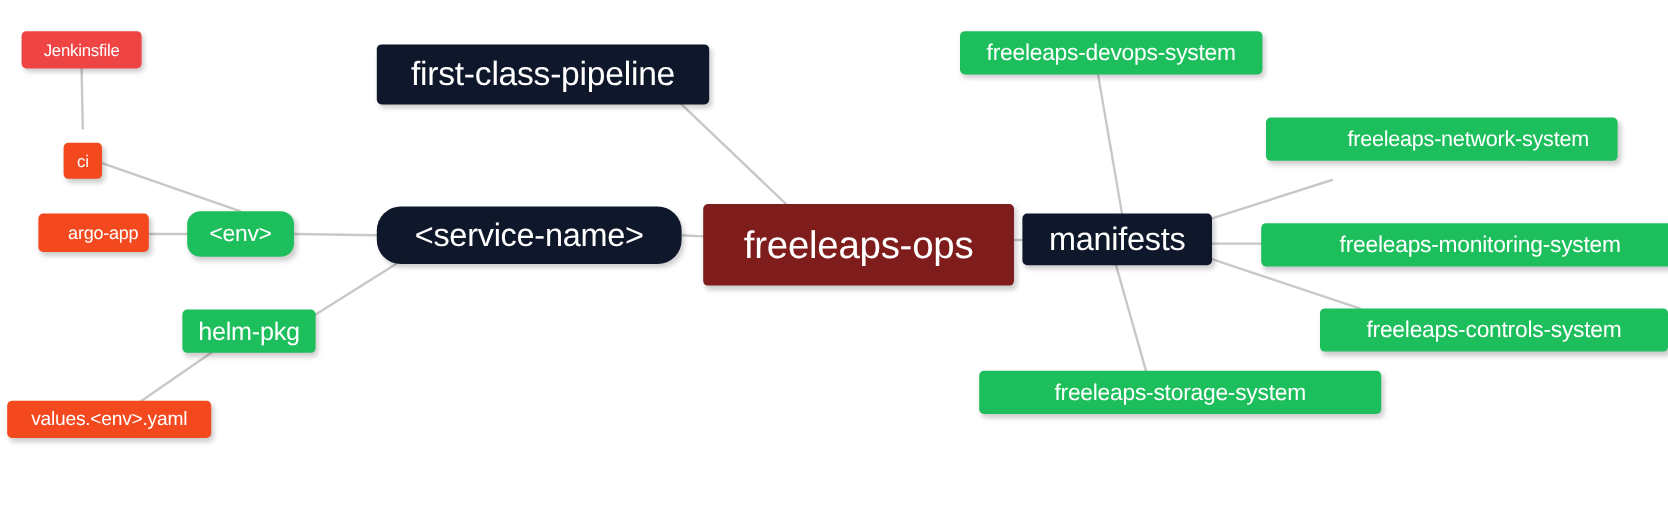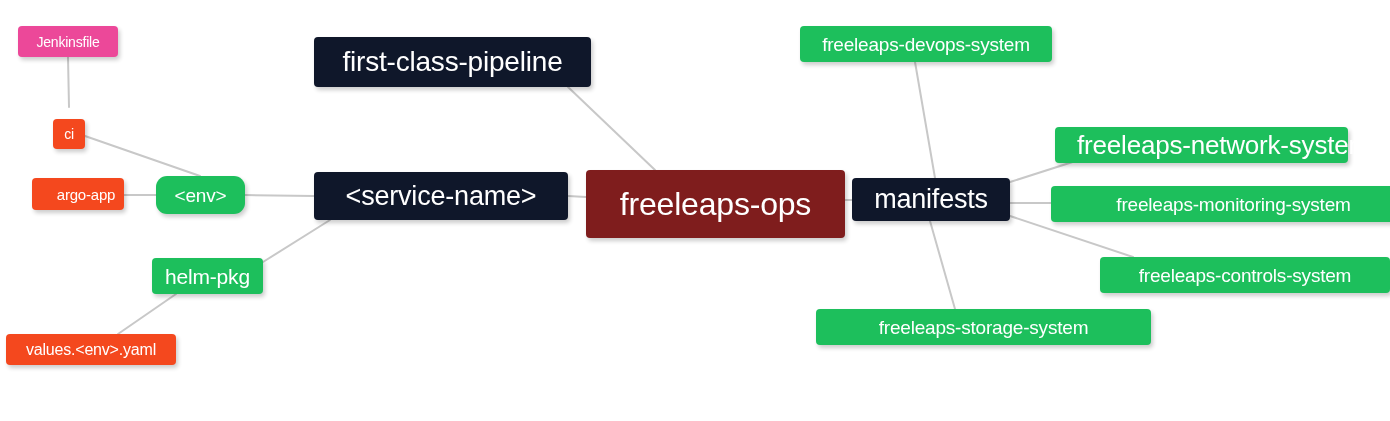--- a/index.html
+++ b/index.html
@@ -33,21 +33,21 @@
     border-radius: 4px;
     white-space: nowrap;
     line-height: 1;
     box-shadow: 2px 3px 4px rgba(0,0,0,0.20);
     letter-spacing: -0.2px;
   }
   .n-root  { background: #7f1d1d; }
   .n-blue  { background: #0f172a; }
   .n-green { background: #1dbf5c; }
   .n-red   { background: #f4481e; }
-  .n-amber { background: #ec4899; }
+  .n-amber { background: #ef4444; }
 </style>
 </head>
 <body>
 
 <div id="canvas">
   <svg id="edge-layer" viewBox="0 0 1390 421" width="1390" height="421">
       <line x1="68" y1="57" x2="69" y2="107" stroke="#c8c8c8" stroke-width="2" stroke-linecap="round"></line>
       <line x1="85" y1="136" x2="200" y2="176" stroke="#c8c8c8" stroke-width="2" stroke-linecap="round"></line>
       <line x1="124" y1="195" x2="156" y2="195" stroke="#c8c8c8" stroke-width="2" stroke-linecap="round"></line>
       <line x1="245" y1="195" x2="314" y2="196" stroke="#c8c8c8" stroke-width="2" stroke-linecap="round"></line>
@@ -63,22 +63,22 @@
       <line x1="930" y1="221" x2="955" y2="309" stroke="#c8c8c8" stroke-width="2" stroke-linecap="round"></line>
     </svg>
   <div id="node-layer">
       <div class="node n-amber" style="left: 18px; top: 26px; width: 100px; height: 31px; font-size: 14px;">Jenkinsfile</div>
       <div class="node n-red" style="left: 53px; top: 119px; width: 32px; height: 30px; font-size: 14px;">ci</div>
       <div class="node n-red" style="left: 32px; top: 178px; width: 92px; height: 32px; font-size: 15px; padding-left: 16px;">argo-app</div>
       <div class="node n-green" style="left: 156px; top: 176px; width: 89px; height: 38px; font-size: 19px; border-radius: 11px;">&lt;env&gt;</div>
       <div class="node n-green" style="left: 152px; top: 258px; width: 111px; height: 36px; font-size: 21px;">helm-pkg</div>
       <div class="node n-red" style="left: 6px; top: 334px; width: 170px; height: 31px; font-size: 16px;">values.&lt;env&gt;.yaml</div>
       <div class="node n-blue" style="left: 314px; top: 37px; width: 277px; height: 50px; font-size: 28px;">first-class-pipeline</div>
-      <div class="node n-blue" style="left: 314px; top: 172px; width: 254px; height: 48px; font-size: 27px;">&lt;service-name&gt;</div>
+      <div class="node n-blue" style="left: 314px; top: 172px; width: 254px; height: 48px; font-size: 27px; border-radius: 20px;">&lt;service-name&gt;</div>
       <div class="node n-root" style="left: 586px; top: 170px; width: 259px; height: 68px; font-size: 32px;">freeleaps-ops</div>
       <div class="node n-blue" style="left: 852px; top: 178px; width: 158px; height: 43px; font-size: 27px;">manifests</div>
       <div class="node n-green" style="left: 800px; top: 26px; width: 252px; height: 36px; font-size: 19px;">freeleaps-devops-system</div>
-      <div class="node n-green" style="left: 1055px; top: 127px; width: 293px; height: 36px; font-size: 26px; padding-left: 44px;">freeleaps-network-system</div>
+      <div class="node n-green" style="left: 1055px; top: 98px; width: 293px; height: 36px; font-size: 18px; padding-left: 44px;">freeleaps-network-system</div>
       <div class="node n-green" style="left: 1051px; top: 186px; width: 347px; height: 36px; font-size: 19px; padding-left: 18px;">freeleaps-monitoring-system</div>
       <div class="node n-green" style="left: 1060px; top: 257px; width: 290px; height: 36px; font-size: 19px; margin-left: 40px;">freeleaps-controls-system</div>
       <div class="node n-green" style="left: 816px; top: 309px; width: 335px; height: 36px; font-size: 19px;">freeleaps-storage-system</div>
     </div>
 </div>
 
 </body></html>

